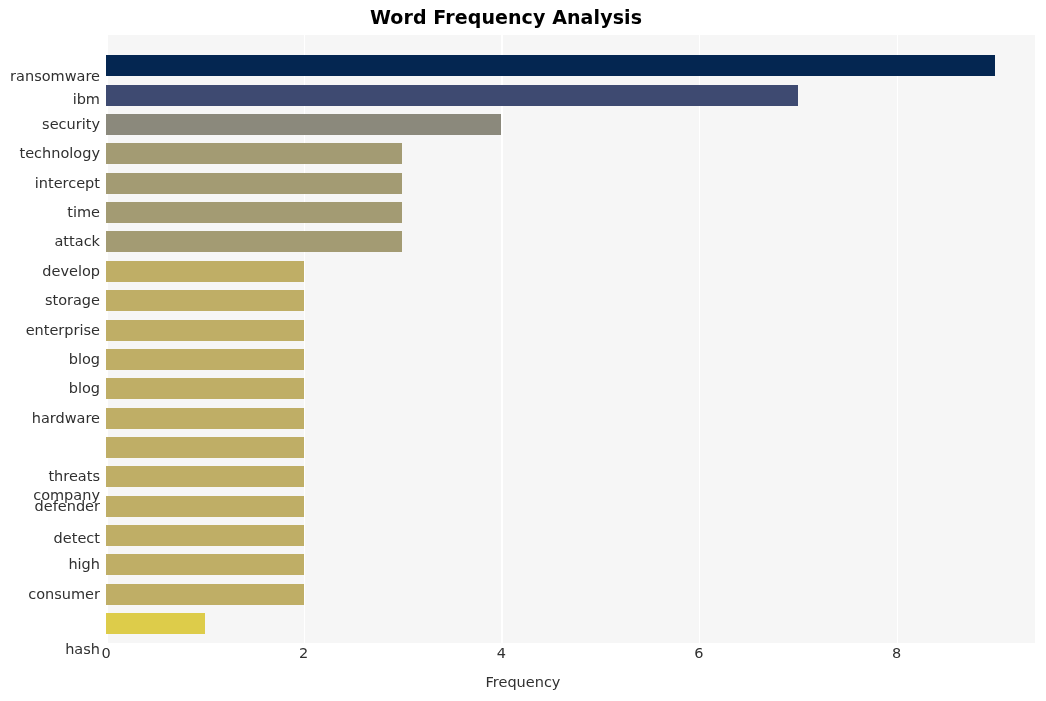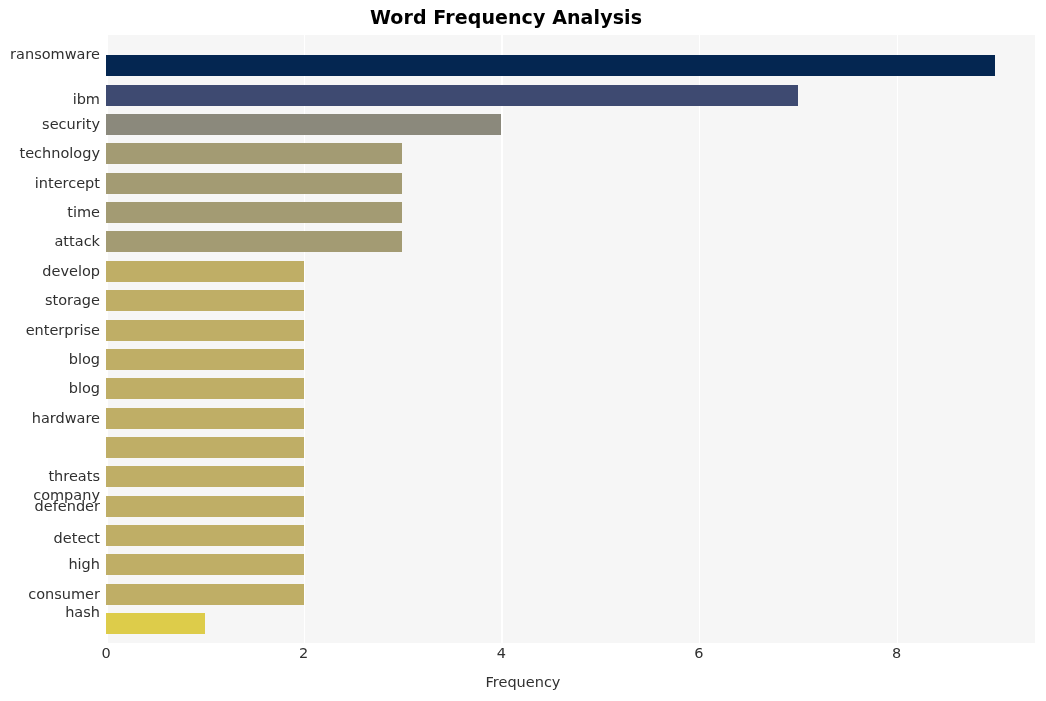--- a/index.html
+++ b/index.html
@@ -185,40 +185,40 @@
         <div class="bar-row" style="top: 544.85px; width: 929px;">
           <div class="bar" title="consumer: 2" style="width: 197.66px; background: rgb(191, 174, 102);"></div>
         </div>
         <div class="bar-row" style="top: 574.222px; width: 929px;">
           <div class="bar" title="hash: 1" style="width: 98.8298px; background: rgb(221, 204, 74);"></div>
         </div>
       </div>
   </div>
 
   <div id="y-axis-labels">
-      <div class="y-tick-label" style="top: 5px;">ransomware</div>
+      <div class="y-tick-label" style="top: 27px;">ransomware</div>
       <div class="y-tick-label" style="top: 50px; padding-left: 23px;">ibm</div>
       <div class="y-tick-label" style="top: 74.8986px;">security</div>
       <div class="y-tick-label" style="top: 104.271px;">technology</div>
       <div class="y-tick-label" style="top: 133.643px;">intercept</div>
       <div class="y-tick-label" style="top: 163.014px; text-align: right;">time</div>
       <div class="y-tick-label" style="top: 192.386px;">attack</div>
       <div class="y-tick-label" style="top: 221.758px;">develop</div>
       <div class="y-tick-label" style="top: 251.13px;">storage</div>
       <div class="y-tick-label" style="top: 280.502px;">enterprise</div>
       <div class="y-tick-label" style="top: 309.874px;">blog</div>
       <div class="y-tick-label" style="top: 339.246px;">blog</div>
       <div class="y-tick-label" style="top: 368.618px;">hardware</div>
       <div class="y-tick-label" style="top: 397.99px; margin-top: 48px;">company</div>
       <div class="y-tick-label" style="top: 427.362px;">threats</div>
       <div class="y-tick-label" style="top: 456.734px;">defender</div>
       <div class="y-tick-label" style="top: 481px; margin-top: 8px;">detect</div>
       <div class="y-tick-label" style="top: 515.478px;">high</div>
       <div class="y-tick-label" style="top: 544.85px;">consumer</div>
-      <div class="y-tick-label" style="top: 563px;">hash</div>
+      <div class="y-tick-label" style="top: 600px;">hash</div>
     </div>
 
   <div id="x-axis-labels">
       <div class="x-tick-label" style="left: 0px;">0</div>
       <div class="x-tick-label" style="left: 197.66px;">2</div>
       <div class="x-tick-label" style="left: 395.319px;">4</div>
       <div class="x-tick-label" style="left: 592.979px;">6</div>
       <div class="x-tick-label" style="left: 790.638px;">8</div>
     </div>
 

